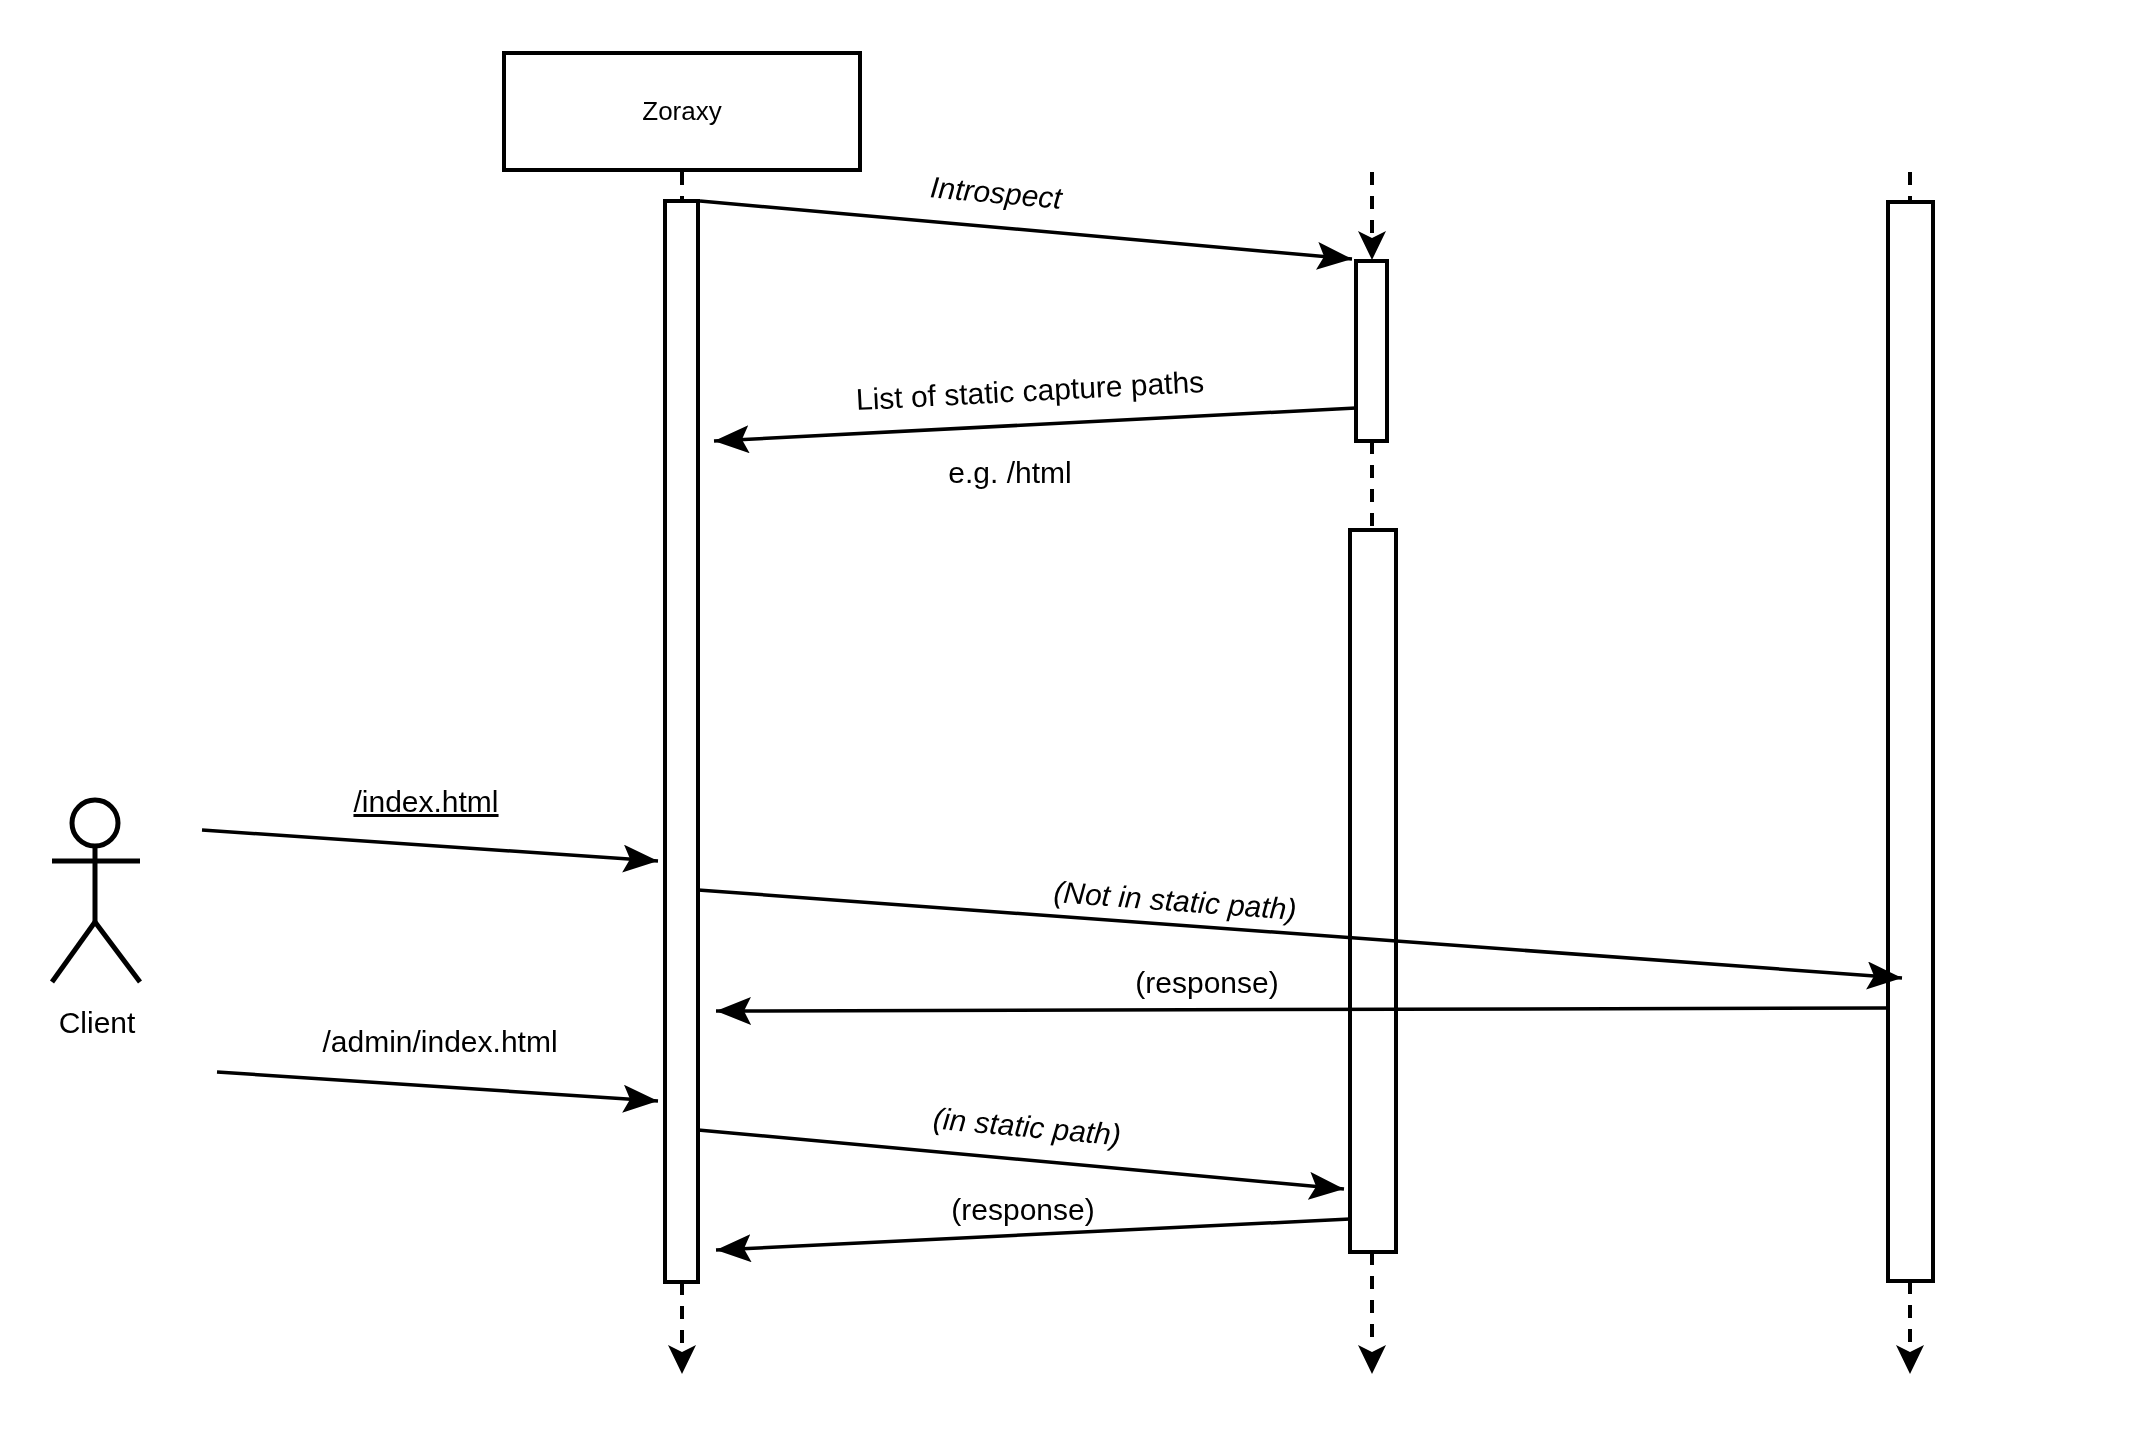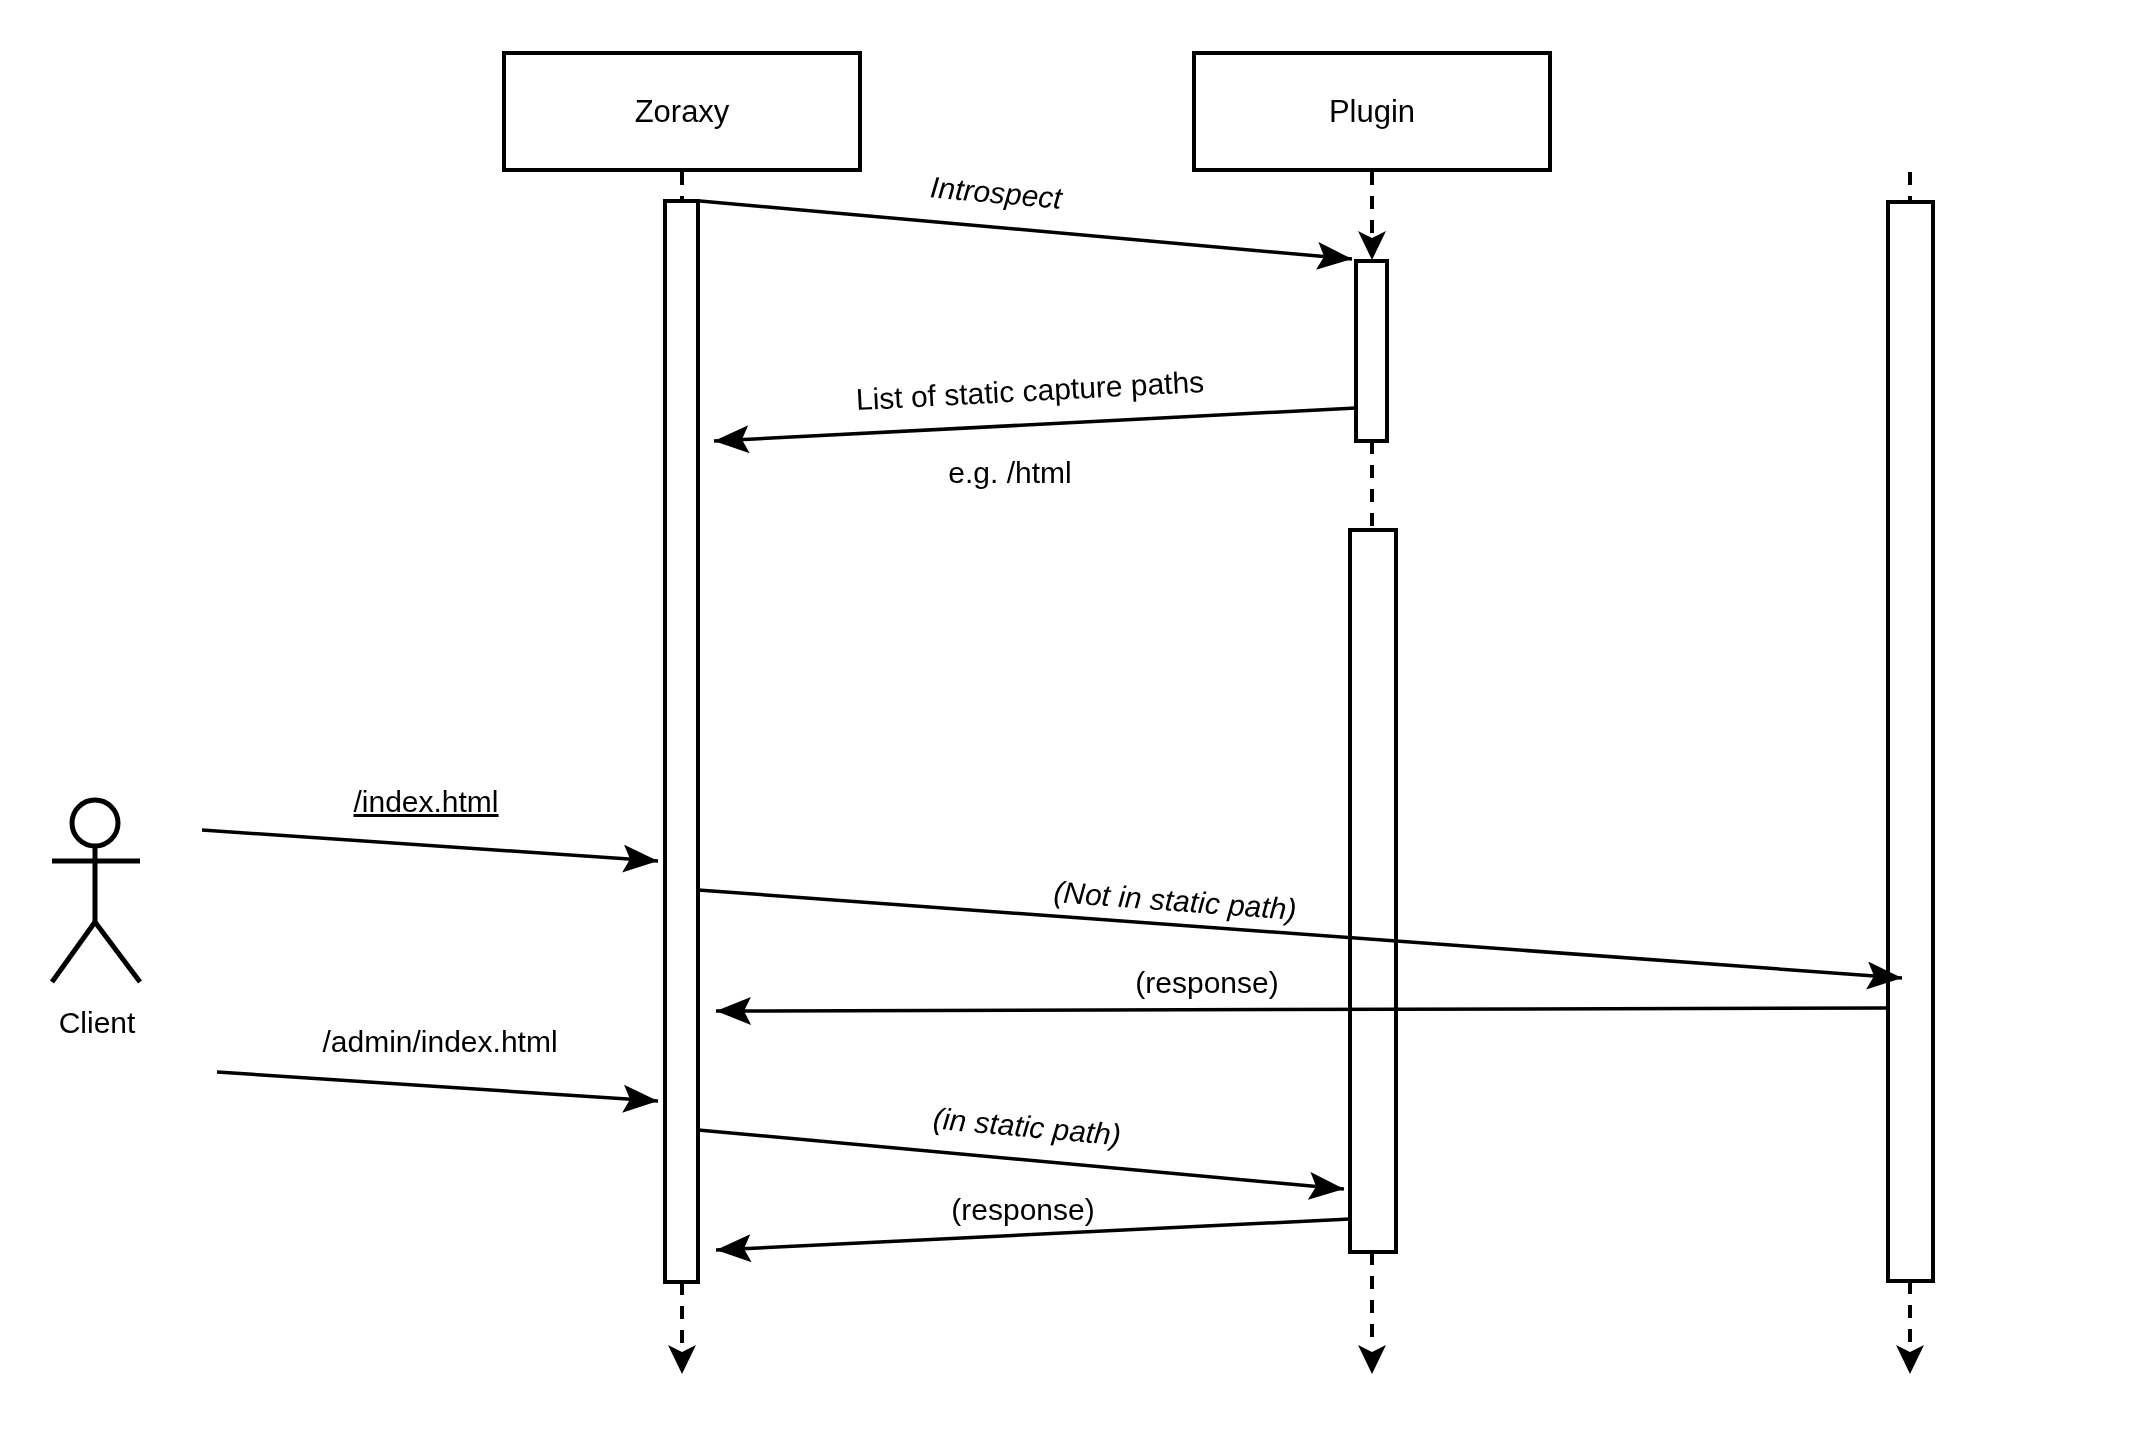--- a/index.html
+++ b/index.html
@@ -12,21 +12,21 @@
     overflow:hidden;
   }
   #wires{position:absolute;left:0;top:0;width:2146px;height:1447px;}
   .pbox{
     position:absolute;
     width:352px;height:113px;
     border:4px solid #000;
     background:#fff;
     display:flex;align-items:center;justify-content:center;
   }
-  .pbox span{font-size:31px;}
+  .pbox span{font-size:26px;}
   .lbl{
     position:absolute;
     font-size:30px;
     white-space:nowrap;
     transform:translate(-50%,-50%);
     line-height:1;
   }
   .rot{transform-origin:center;}
   .italic{font-style:italic;}
 </style>
@@ -82,23 +82,20 @@
       <path d="M 95 846 V 922"></path>
       <path d="M 52 861 H 140"></path>
       <path d="M 95 922 L 52 982"></path>
       <path d="M 95 922 L 140 982"></path>
     </g>
   </svg>
 
   <div class="pbox" style="left:502px;top:51px;">
     <span>Zoraxy</span>
   </div>
-  <div class="pbox" style="left:1192px;top:51px;">
-    <span>Plugin</span>
-  </div>
 
   <div class="lbl" style="left:97px;top:1023px;text-align:right;">Client</div>
 
   <div class="lbl rot italic" style="left:996px;top:193px;transform:translate(-50%,-50%) rotate(5deg);">Introspect</div>
 
   <div class="lbl rot" style="left:1030px;top:391px;transform:translate(-50%,-50%) rotate(-3deg);">List of static capture paths</div>
 
   <div class="lbl" style="left:1010px;top:473px;">e.g. /html</div>
 
   <div class="lbl" style="left:426px;top:802px;text-decoration:underline;">/index.html</div>

